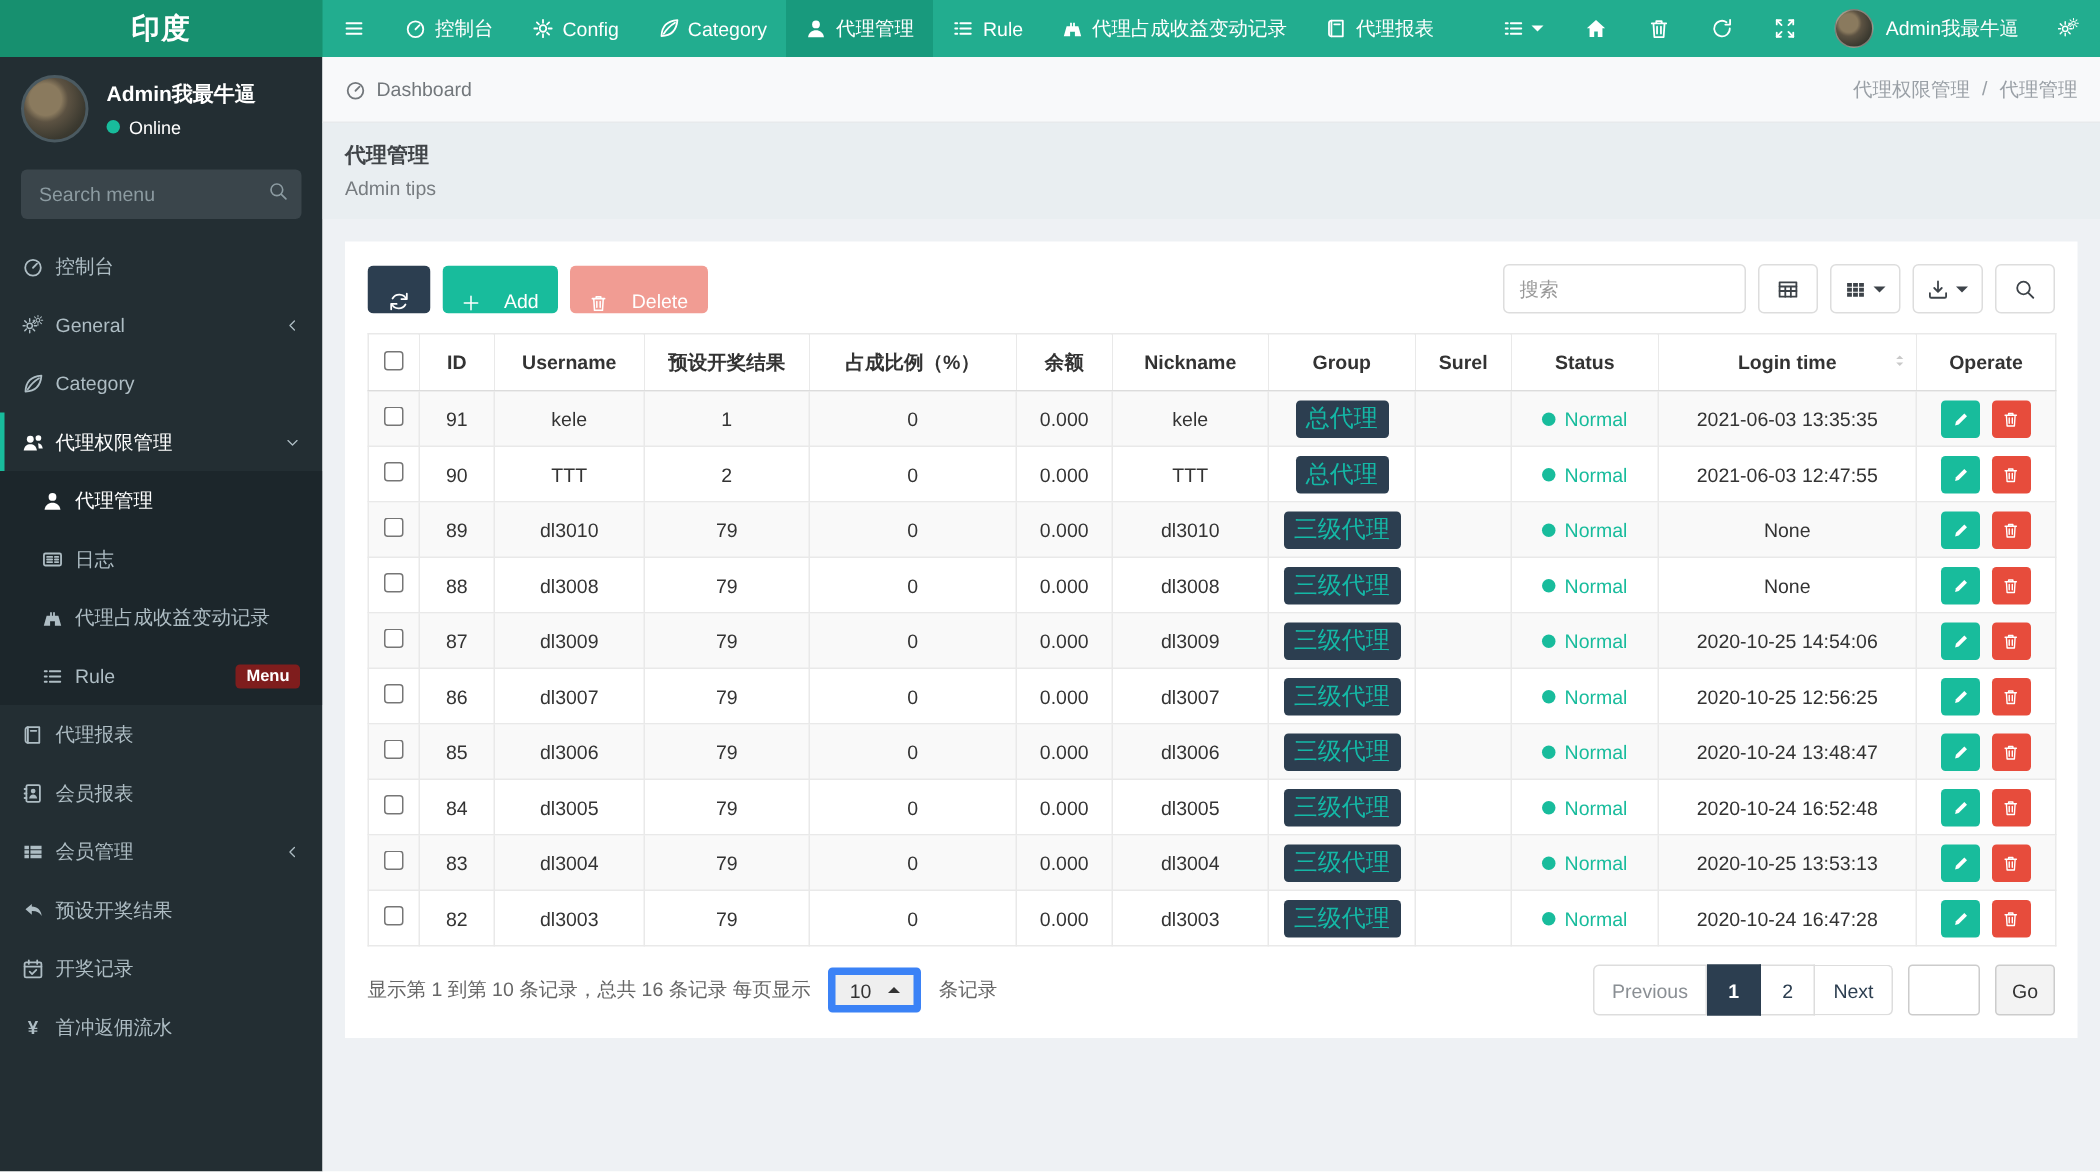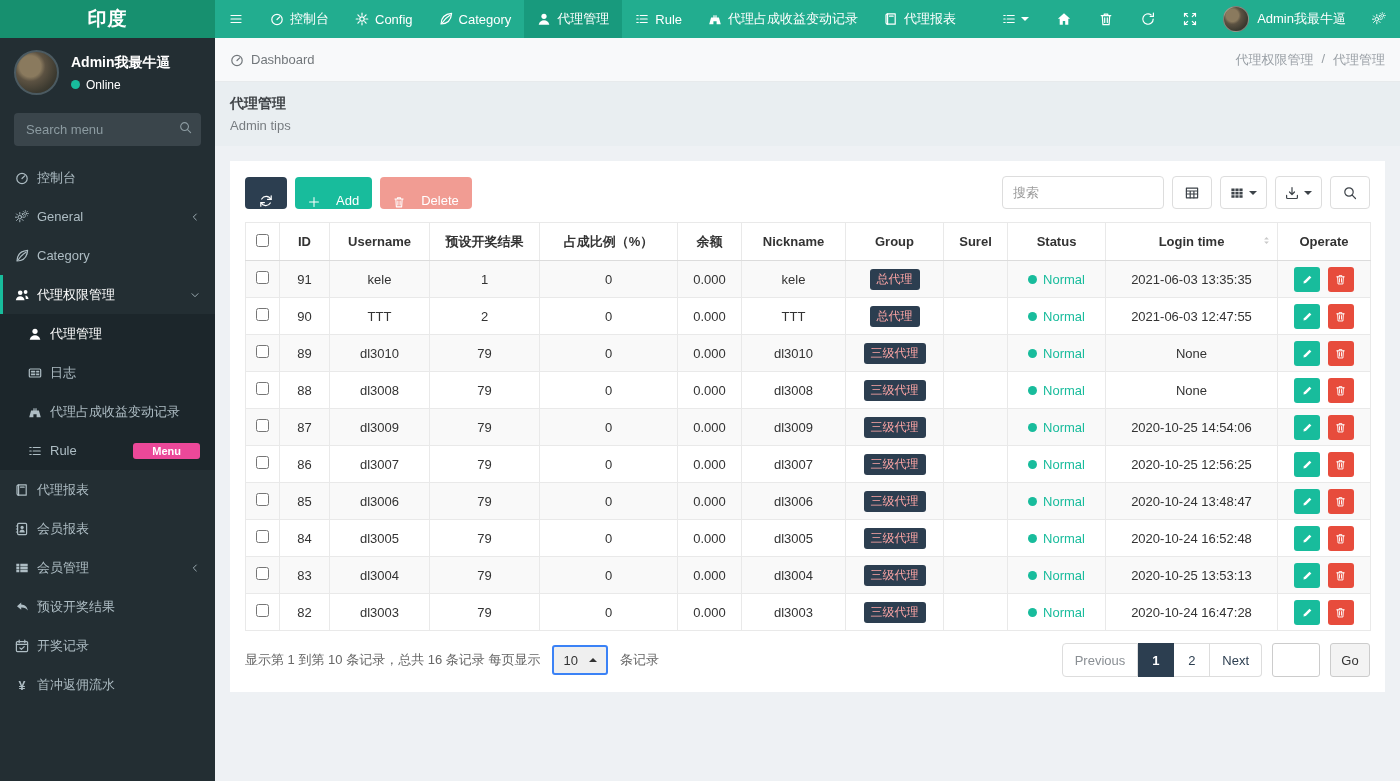--- a/index.html
+++ b/index.html
@@ -43,22 +43,22 @@
   .side-search input::placeholder{color:#8c9ba1}
   .side-search .mag{position:absolute;right:9px;top:8px;color:#8c9ba1}
   .menu{display:block}
   .m-item{display:flex;align-items:center;height:39px;padding:0 15px;color:#aebdc4;cursor:pointer;position:relative;font-size:13px;white-space:nowrap}
   .m-item .mi{width:22px;flex:0 0 22px;display:inline-flex;justify-content:flex-start}
   .m-item .m-arrow{margin-left:auto;color:#aebdc4}
   .m-item.parent-active{border-left:3px solid #18bc9c;padding-left:12px;color:#fff}
   .submenu{background:#1c262b}
   .submenu .m-item{padding-left:28px}
   .submenu .m-item.on{color:#fff}
-  .m-badge{margin-left:auto;background:#ec4899;color:#fff;font-size:11px;font-weight:bold;
-     padding:2px 19px;border-radius:3px}
+  .m-badge{margin-left:auto;background:#7f1d1d;color:#fff;font-size:11px;font-weight:bold;
+     padding:2px 7px;border-radius:3px}
 
   
   .main{background:#eef1f4;display:flex;flex-direction:column;overflow:hidden}
   .crumb-bar{height:44px;background:#f8f9fa;border-bottom:1px solid #e7eaec;
      display:flex;align-items:center;padding:0 15px;color:#72777b}
   .crumb-left{display:flex;align-items:center;gap:7px;cursor:pointer}
   .crumb-right{margin-left:auto;color:#9aa0a6;display:flex;gap:8px}
   .page-head{padding:13px 15px;background:#e9eef1}
   .page-title{font-size:14px;font-weight:bold;color:#404448;margin-bottom:5px}
   .page-sub{font-size:13px;color:#777c80}
@@ -80,33 +80,33 @@
      display:inline-flex;align-items:center;justify-content:center;color:#3d4349;cursor:pointer;margin-left:8px;padding:0 9px}
 
   
   table.grid{width:1125px;border-collapse:collapse;table-layout:fixed}
   .grid th,.grid td{border:1px solid #e9e9e9;text-align:center;vertical-align:middle;
      font-size:13px;color:#333;overflow:hidden;white-space:nowrap}
   .grid thead th{height:38px;font-weight:bold;border-bottom:1px solid #dcdcdc;position:relative;background:#fff}
   .grid tbody td{height:37px}
   .grid tbody tr:nth-child(odd){background:#f9f9f9}
   .sorticon{position:absolute;right:5px;top:12px;color:#c9c9c9}
-  .badge-dark{background:#2c3e50;color:#fca5a5;font-size:12px;padding:2px 7px;border-radius:3px;display:inline-block}
+  .badge-dark{background:#2c3e50;color:#14b8a6;font-size:16px;padding:2px 7px;border-radius:3px;display:inline-block}
   .status{color:#18bc9c;display:inline-flex;align-items:center;gap:6px}
   .ops{white-space:nowrap}
   .btn-op{display:inline-flex;align-items:center;justify-content:center;width:26px;height:25px;
      border-radius:3px;color:#fff;cursor:pointer;margin:0 2px}
   .btn-op.edit{background:#18bc9c}
   .btn-op.del{background:#e74c3c}
 
   
   .tfoot{display:flex;align-items:center;margin-top:12px;color:#666}
   .summary{display:flex;align-items:center;gap:6px}
   .pgsize{display:inline-flex;align-items:center;gap:6px;height:30px;padding:0 9px;background:#efefef;
-     border:2px solid #3b82f6;border-radius:3px;color:#333;cursor:pointer;margin:0 6px}
+     border:5px solid #3b82f6;border-radius:3px;color:#333;cursor:pointer;margin:0 6px}
   .pager{margin-left:auto;display:flex;align-items:center}
   .pg{display:flex}
   .pg a{display:inline-flex;align-items:center;justify-content:center;min-width:36px;height:34px;
      padding:0 12px;border:1px solid #ddd;border-left:none;background:#fff;color:#2c3e50;cursor:pointer}
   .pg a:first-child{border-left:1px solid #ddd;border-radius:4px 0 0 4px;color:#8a8f94}
   .pg a:last-child{border-radius:0 4px 4px 0}
   .pg a.active{background:#2c3e50;border-color:#2c3e50;color:#fff;font-weight:bold}
   .goto-input{width:48px;height:34px;border:1px solid #ccc;border-radius:3px;margin-left:10px;outline:none;padding:0 6px;font-family:inherit}
   .btn-go{height:34px;min-width:40px;background:#f3f3f3;border:1px solid #ccc;border-radius:3px;
      color:#333;display:inline-flex;align-items:center;justify-content:center;margin-left:10px;cursor:pointer;padding:0 10px}

